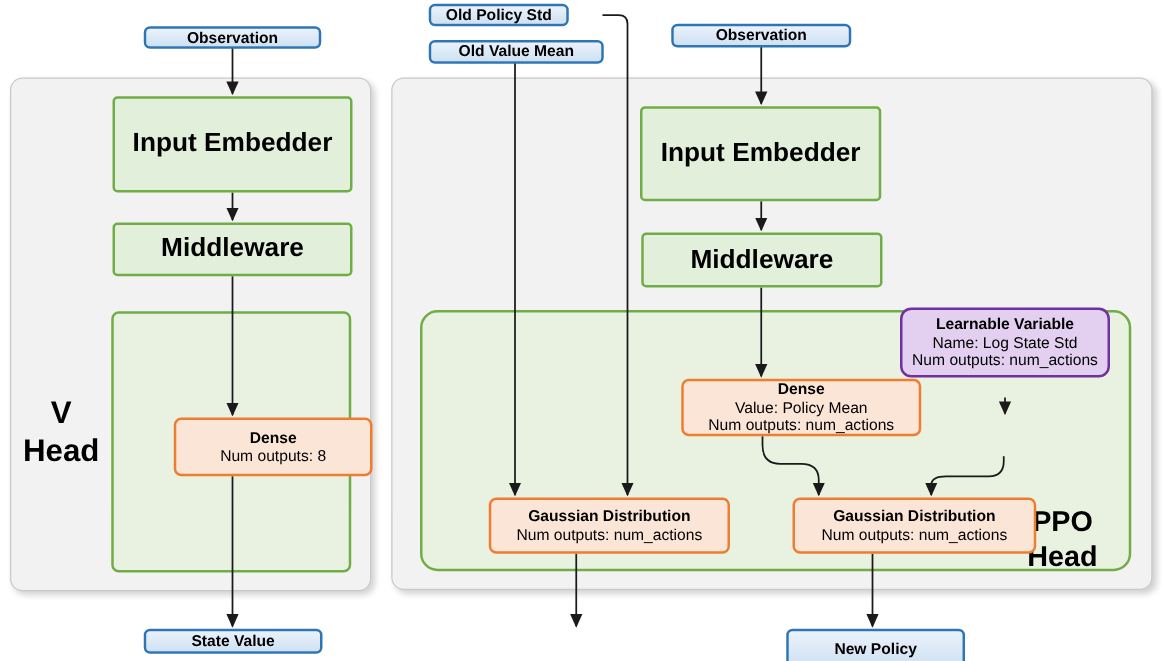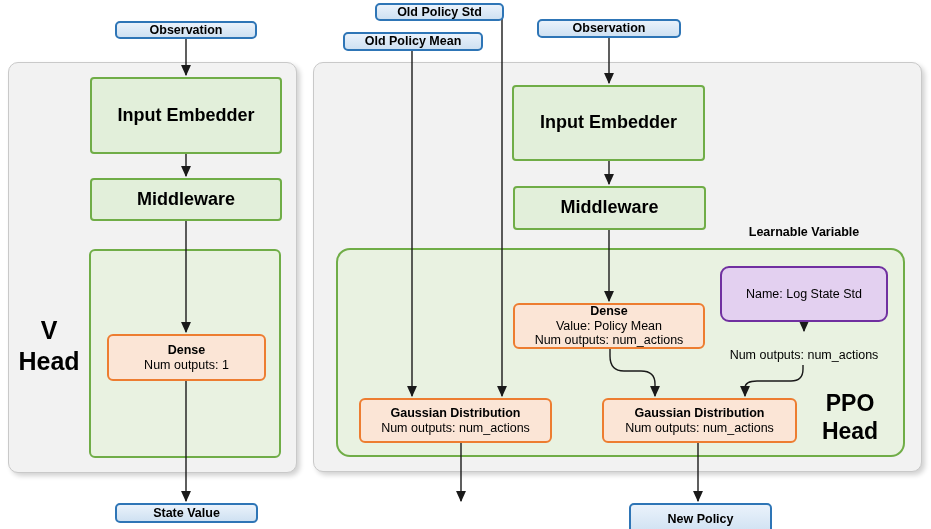--- a/index.html
+++ b/index.html
@@ -15,23 +15,23 @@
   .abs{position:absolute;}
   .panel{background:var(--panel-fill);border:1.5px solid var(--panel-border);
          border-radius:10px;box-shadow:3px 3px 5px rgba(0,0,0,0.18);}
   .container-green{background:var(--container-fill);border:2.5px solid var(--green-border);}
   .node{display:flex;flex-direction:column;align-items:center;justify-content:center;
         text-align:center;color:#000;line-height:1.18;}
   .blue-box{background:linear-gradient(180deg,var(--blue-fill-top),var(--blue-fill-bot));
             border:2.5px solid var(--blue-border);border-radius:5px;
             font-weight:bold;font-size:12.5px;white-space:nowrap;}
   .green-box{background:var(--green-fill);border:2.5px solid var(--green-border);
-             border-radius:4px;font-weight:bold;font-size:18px;white-space:nowrap;}
+             border-radius:4px;font-weight:bold;font-size:21px;white-space:nowrap;}
   .orange-box{background:var(--orange-fill);border:2.5px solid var(--orange-border);
-              border-radius:6px;font-size:12.5px;}
+              border-radius:6px;font-size:12.5px;margin-left:32px;}
   .purple-box{background:var(--purple-fill);border:2.5px solid var(--purple-border);
               border-radius:9px;font-size:12.5px;}
   .node .title{font-weight:bold;}
   .head-label{font-weight:bold;color:#000;text-align:center;line-height:1.22;}
   .wires{position:absolute;left:0;top:0;z-index:3;pointer-events:none;}
   .wires path{stroke:var(--line-color);stroke-width:1.4;fill:none;}
   .z1{z-index:1}.z2{z-index:2}.z4{z-index:4}
 </style>
 </head>
 <body>
@@ -73,76 +73,76 @@
   <div class="abs node green-box z4" style="left:90px;top:77px;width:192px;height:77px;">
     <span>Input Embedder</span>
   </div>
 
   <div class="abs node green-box z4" style="left:90px;top:178px;width:192px;height:43px;">
     <span>Middleware</span>
   </div>
 
   <div class="abs node orange-box z4" style="left:107px;top:334px;width:159px;height:47px;">
     <span class="title">Dense</span>
-    <span>Num outputs: 1</span>
+    <span>Num outputs: 8</span>
   </div>
 
   <div class="abs head-label z2" style="left:8px;top:315px;width:82px;font-size:25px;">
     <div>V</div>
     <div>Head</div>
   </div>
 
   <div class="abs node blue-box z4" style="left:115px;top:503px;width:143px;height:20px;">
     <span>State Value</span>
   </div>
 
-  <div class="abs node blue-box z4" style="left:343px;top:3px;width:129px;height:18px;margin-left:32px;">
+  <div class="abs node blue-box z4" style="left:343px;top:3px;width:112px;height:18px;">
     <span>Old Policy Std</span>
   </div>
 
   <div class="abs node blue-box z4" style="left:343px;top:32px;width:140px;height:19px;">
-    <span>Old Policy Mean</span>
+    <span>Old Value Mean</span>
   </div>
 
   <div class="abs node blue-box z4" style="left:537px;top:19px;width:144px;height:19px;">
     <span>Observation</span>
   </div>
 
   <div class="abs node green-box z4" style="left:512px;top:85px;width:193px;height:76px;">
     <span>Input Embedder</span>
   </div>
 
   <div class="abs node green-box z4" style="left:513px;top:186px;width:193px;height:44px;">
     <span>Middleware</span>
   </div>
 
   <div class="abs node orange-box z4" style="left:513px;top:303px;width:192px;height:46px;">
     <span class="title">Dense</span>
     <span>Value: Policy Mean</span>
     <span>Num outputs: num_actions</span>
   </div>
 
-  <div class="abs node purple-box z4" style="left:720px;top:266px;width:168px;height:56px;gap:47px;">
+  <div class="abs node purple-box z4" style="left:720px;top:246px;width:168px;height:56px;">
     <span class="title">Learnable Variable</span>
     <span>Name: Log State Std</span>
     <span>Num outputs: num_actions</span>
   </div>
 
 
   <div class="abs node orange-box z4" style="left:359px;top:398px;width:193px;height:45px;">
     <span class="title">Gaussian Distribution</span>
     <span>Num outputs: num_actions</span>
   </div>
 
   <div class="abs node orange-box z4" style="left:602px;top:398px;width:195px;height:45px;">
     <span class="title">Gaussian Distribution</span>
     <span>Num outputs: num_actions</span>
   </div>
 
-  <div class="abs head-label z2" style="left:805px;top:389px;width:90px;font-size:23px;">
+  <div class="abs head-label z2" style="left:805px;top:403px;width:90px;font-size:23px;">
     <div>PPO</div>
     <div>Head</div>
   </div>
 
 
   <div class="abs node blue-box z4" style="left:629px;top:503px;width:143px;height:32px;">
     <span>New Policy</span>
   </div>
 
 </div>

